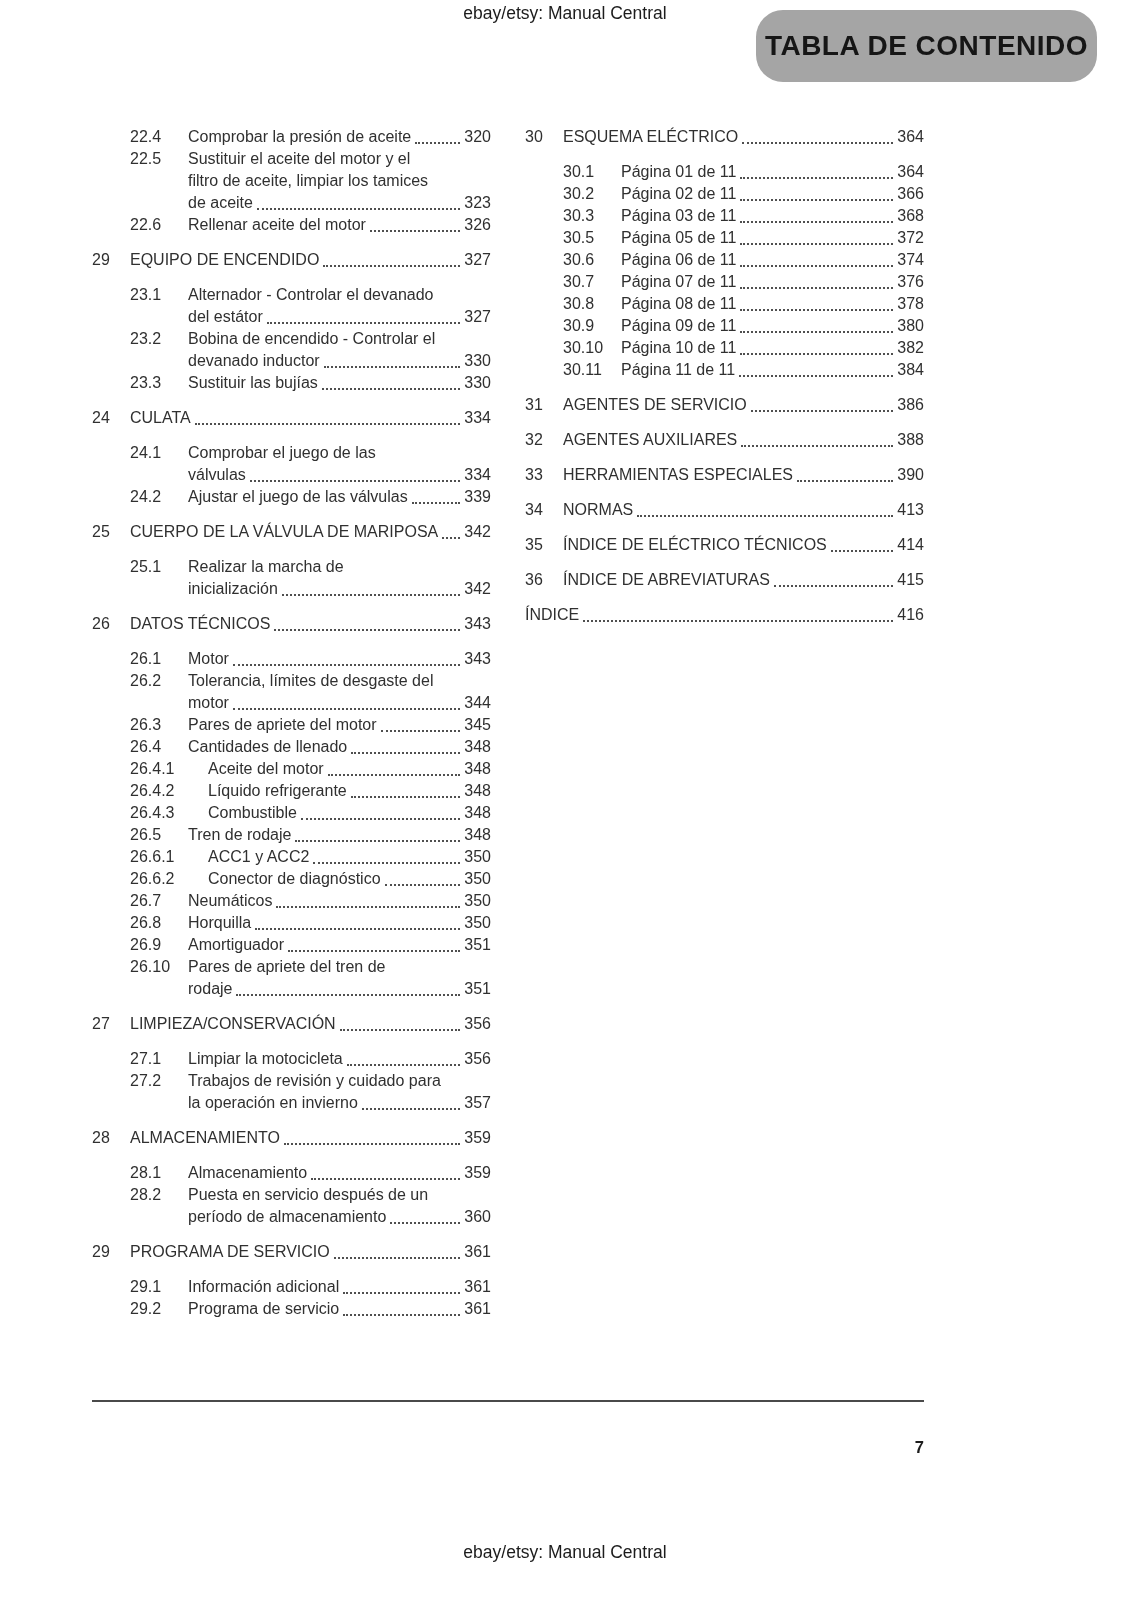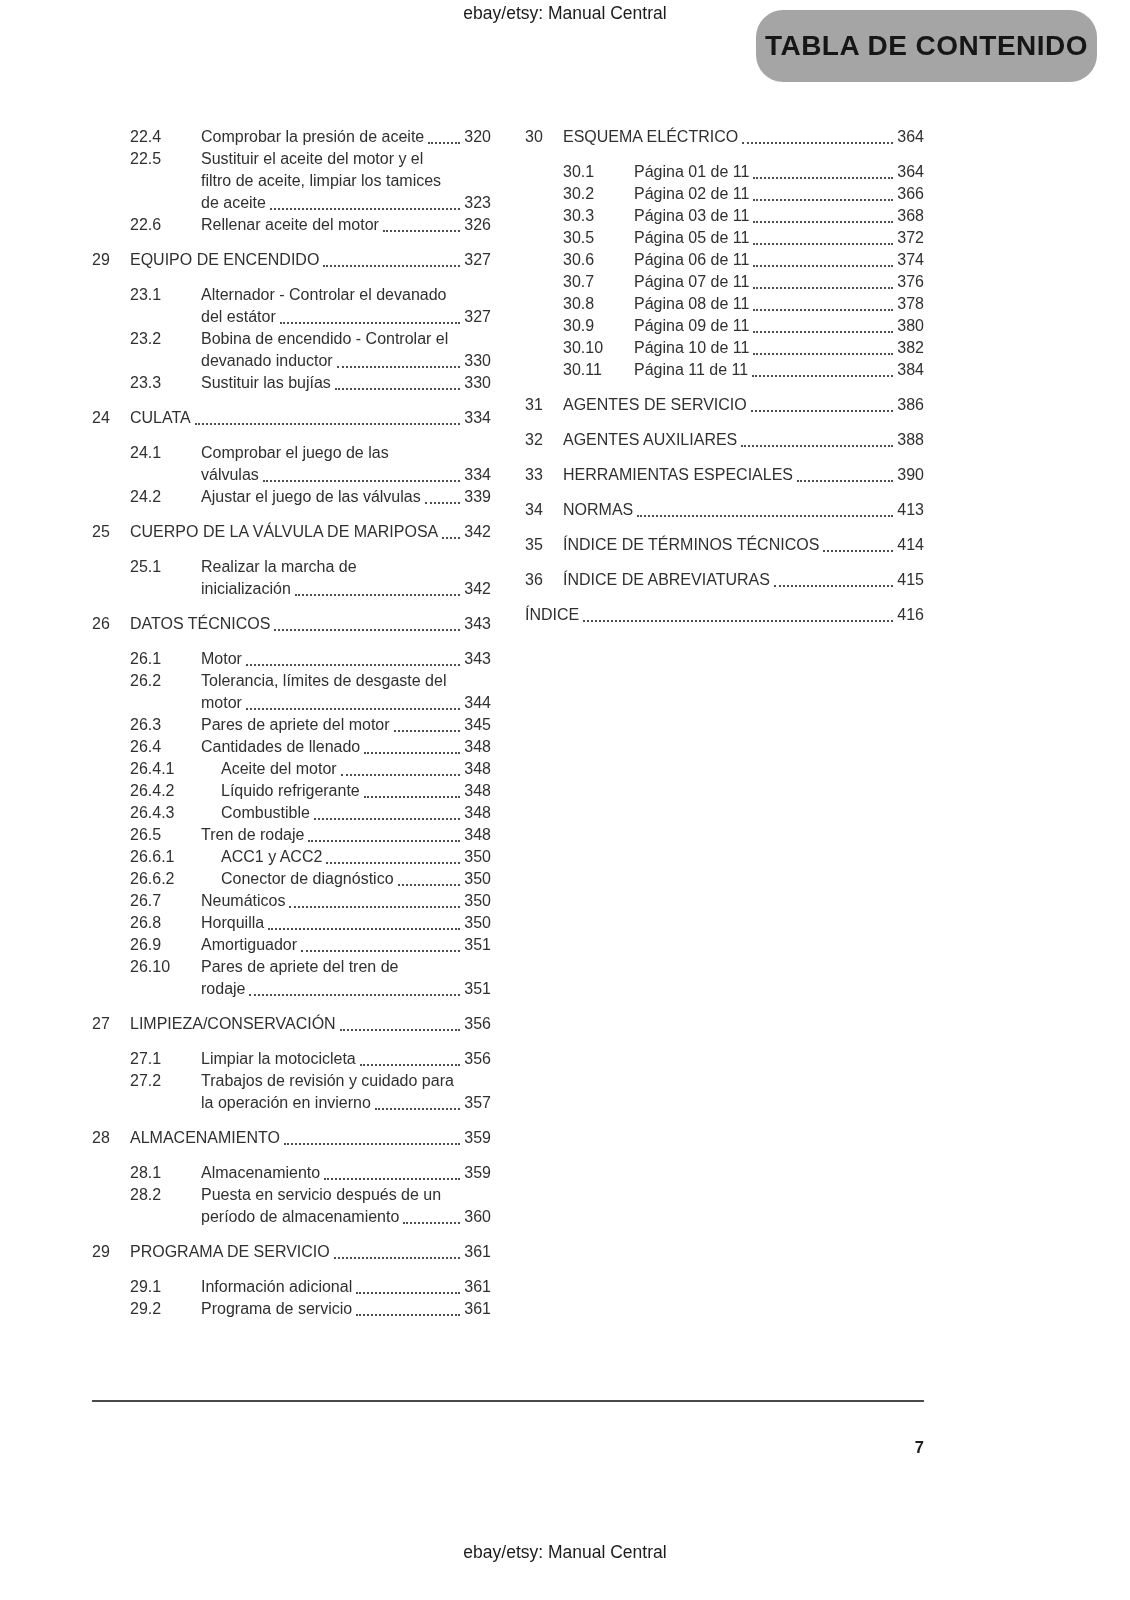--- a/index.html
+++ b/index.html
@@ -53,21 +53,21 @@
   .toc-col {
     width: 399px;
     font-size: 16px;
     line-height: 22px;
   }
 
   .entry { display: flex; align-items: baseline; }
   .entry.gap-before { margin-top: 13px; }
   .toc-col > .entry:first-child { margin-top: 0; }
 
-  .level-section, .level-subsection { padding-left: 38px; gap: 13px; }
+  .level-section, .level-subsection { padding-left: 38px; }
   .num { flex: 0 0 auto; white-space: nowrap; }
   .level-chapter .num { width: 38px; }
   .level-section .num { width: 58px; }
   .level-subsection .num { width: 78px; }
   .level-root .num { width: 0; }
 
   .body { flex: 1 1 auto; min-width: 0; }
   .pre-line { display: block; white-space: nowrap; }
   .last-line { display: flex; align-items: baseline; }
   .last-line .text { flex: 0 0 auto; white-space: nowrap; }
@@ -636,21 +636,21 @@
               <span class="text">NORMAS</span>
               <span class="leader"></span>
               <span class="page-ref">413</span>
             </span>
           </span>
         </div>
         <div class="entry level-chapter gap-before">
           <span class="num">35</span>
           <span class="body">
             <span class="last-line">
-              <span class="text">ÍNDICE DE TÉRMINOS TÉCNICOS</span>
+              <span class="text">ÍNDICE DE ELÉCTRICO TÉCNICOS</span>
               <span class="leader"></span>
               <span class="page-ref">414</span>
             </span>
           </span>
         </div>
         <div class="entry level-chapter gap-before">
           <span class="num">36</span>
           <span class="body">
             <span class="last-line">
               <span class="text">ÍNDICE DE ABREVIATURAS</span>

